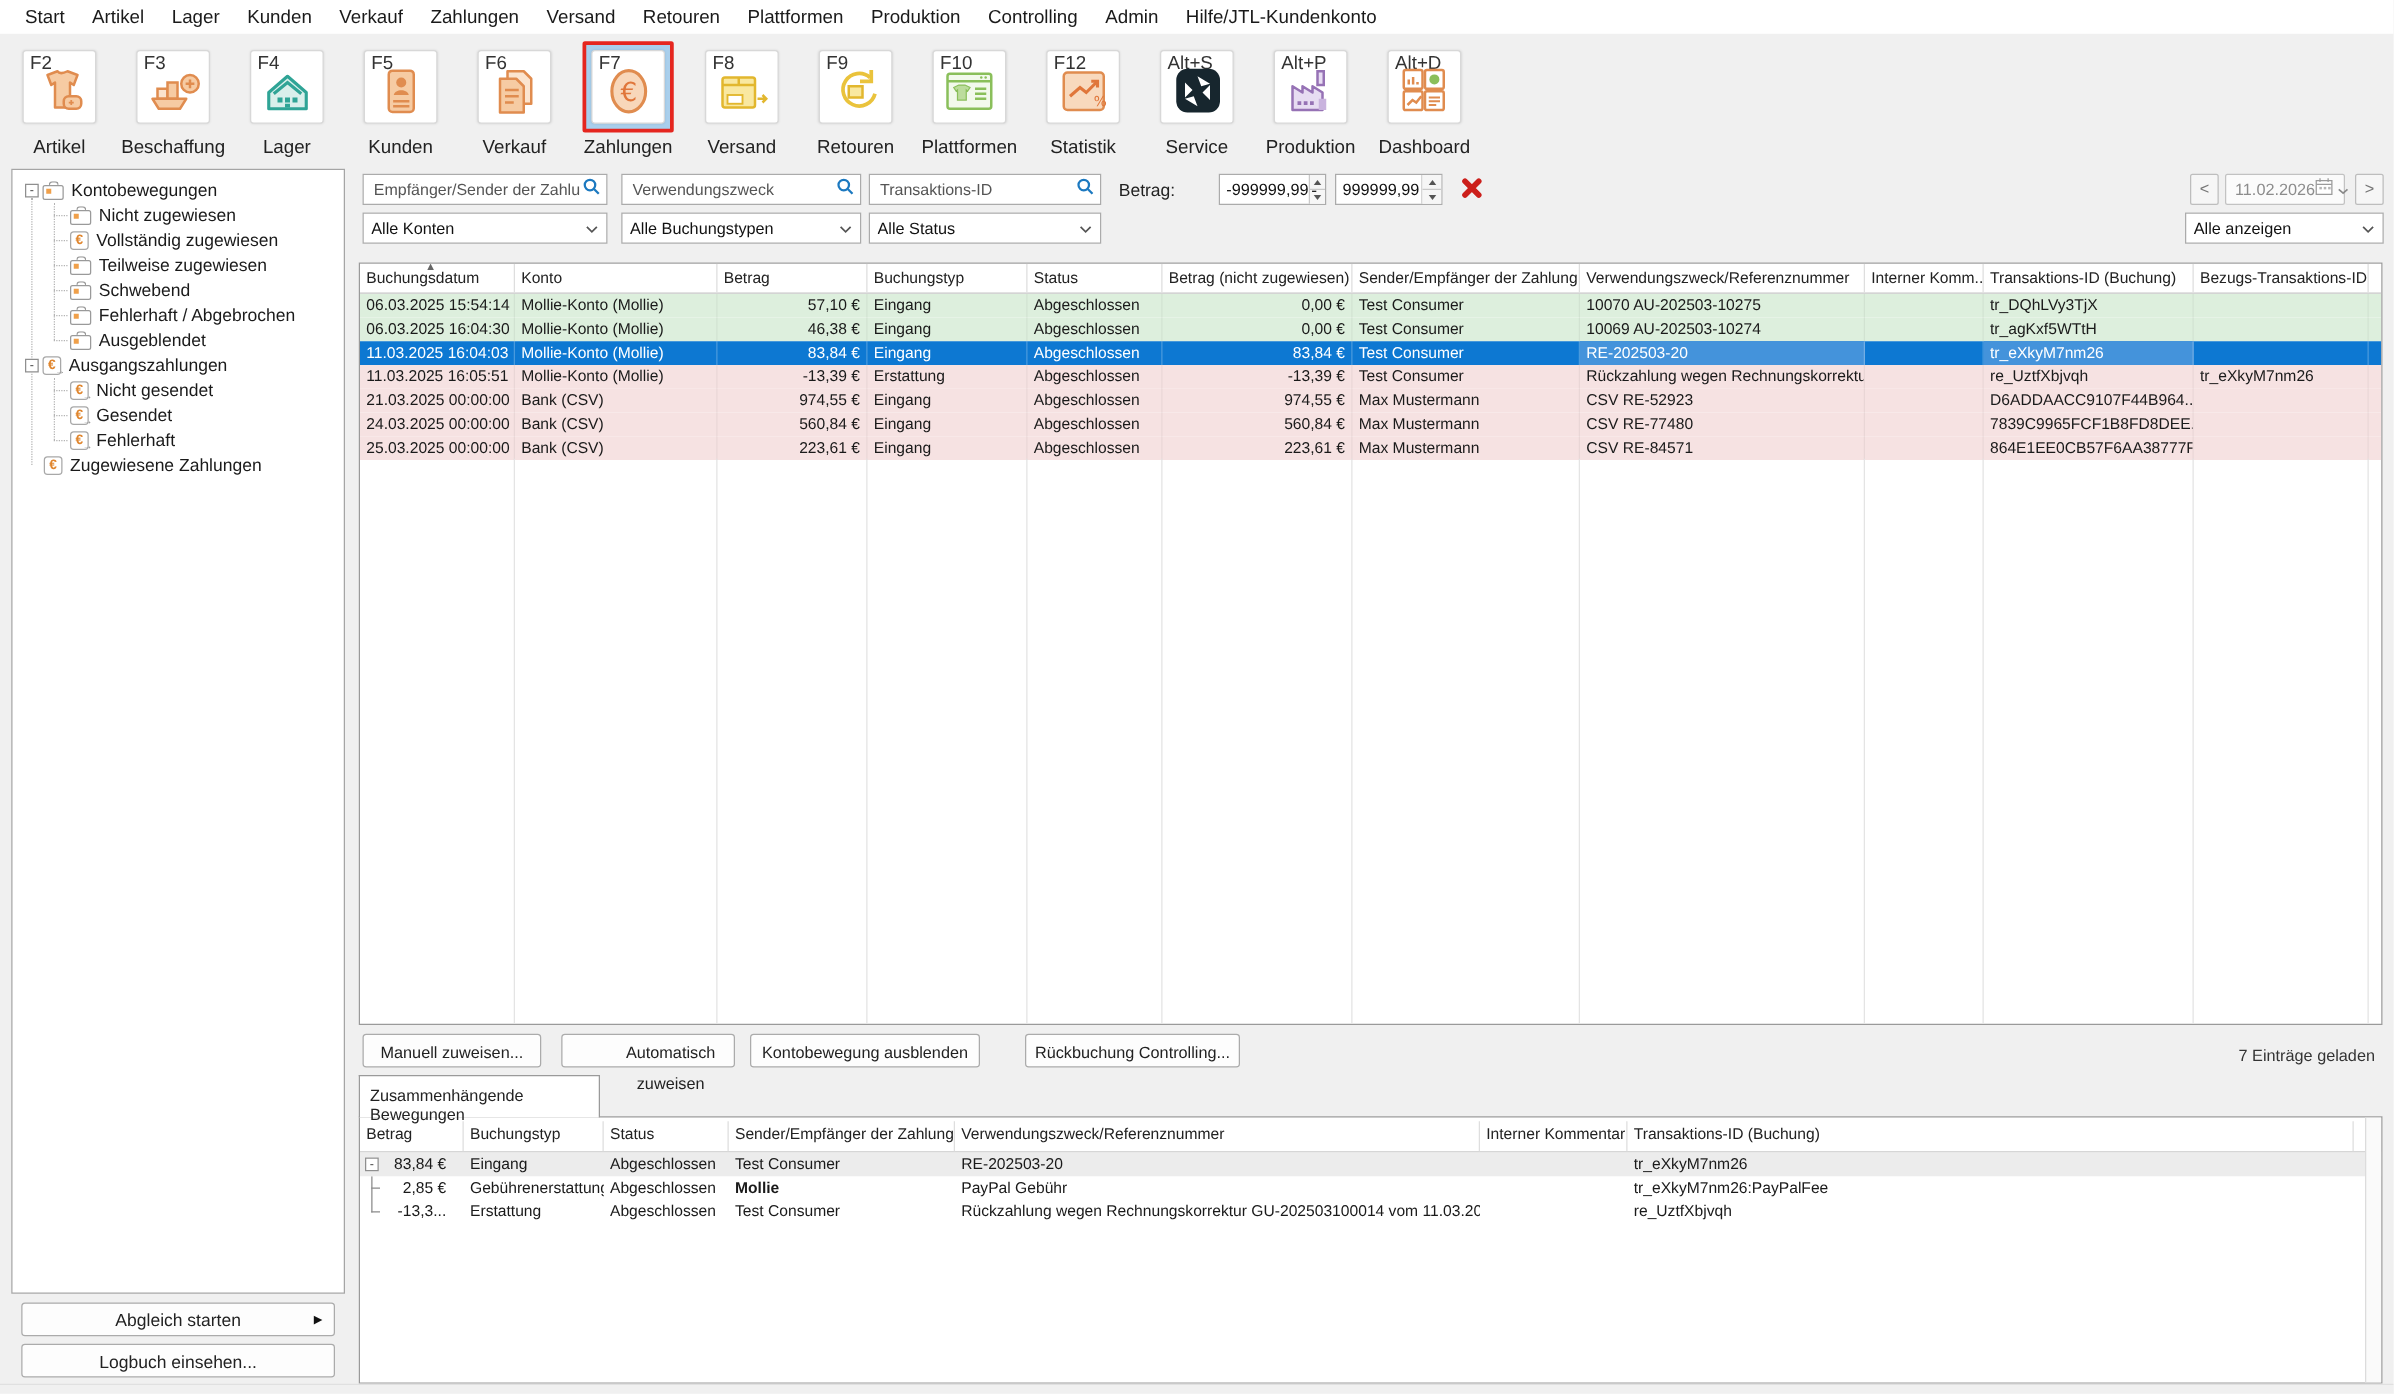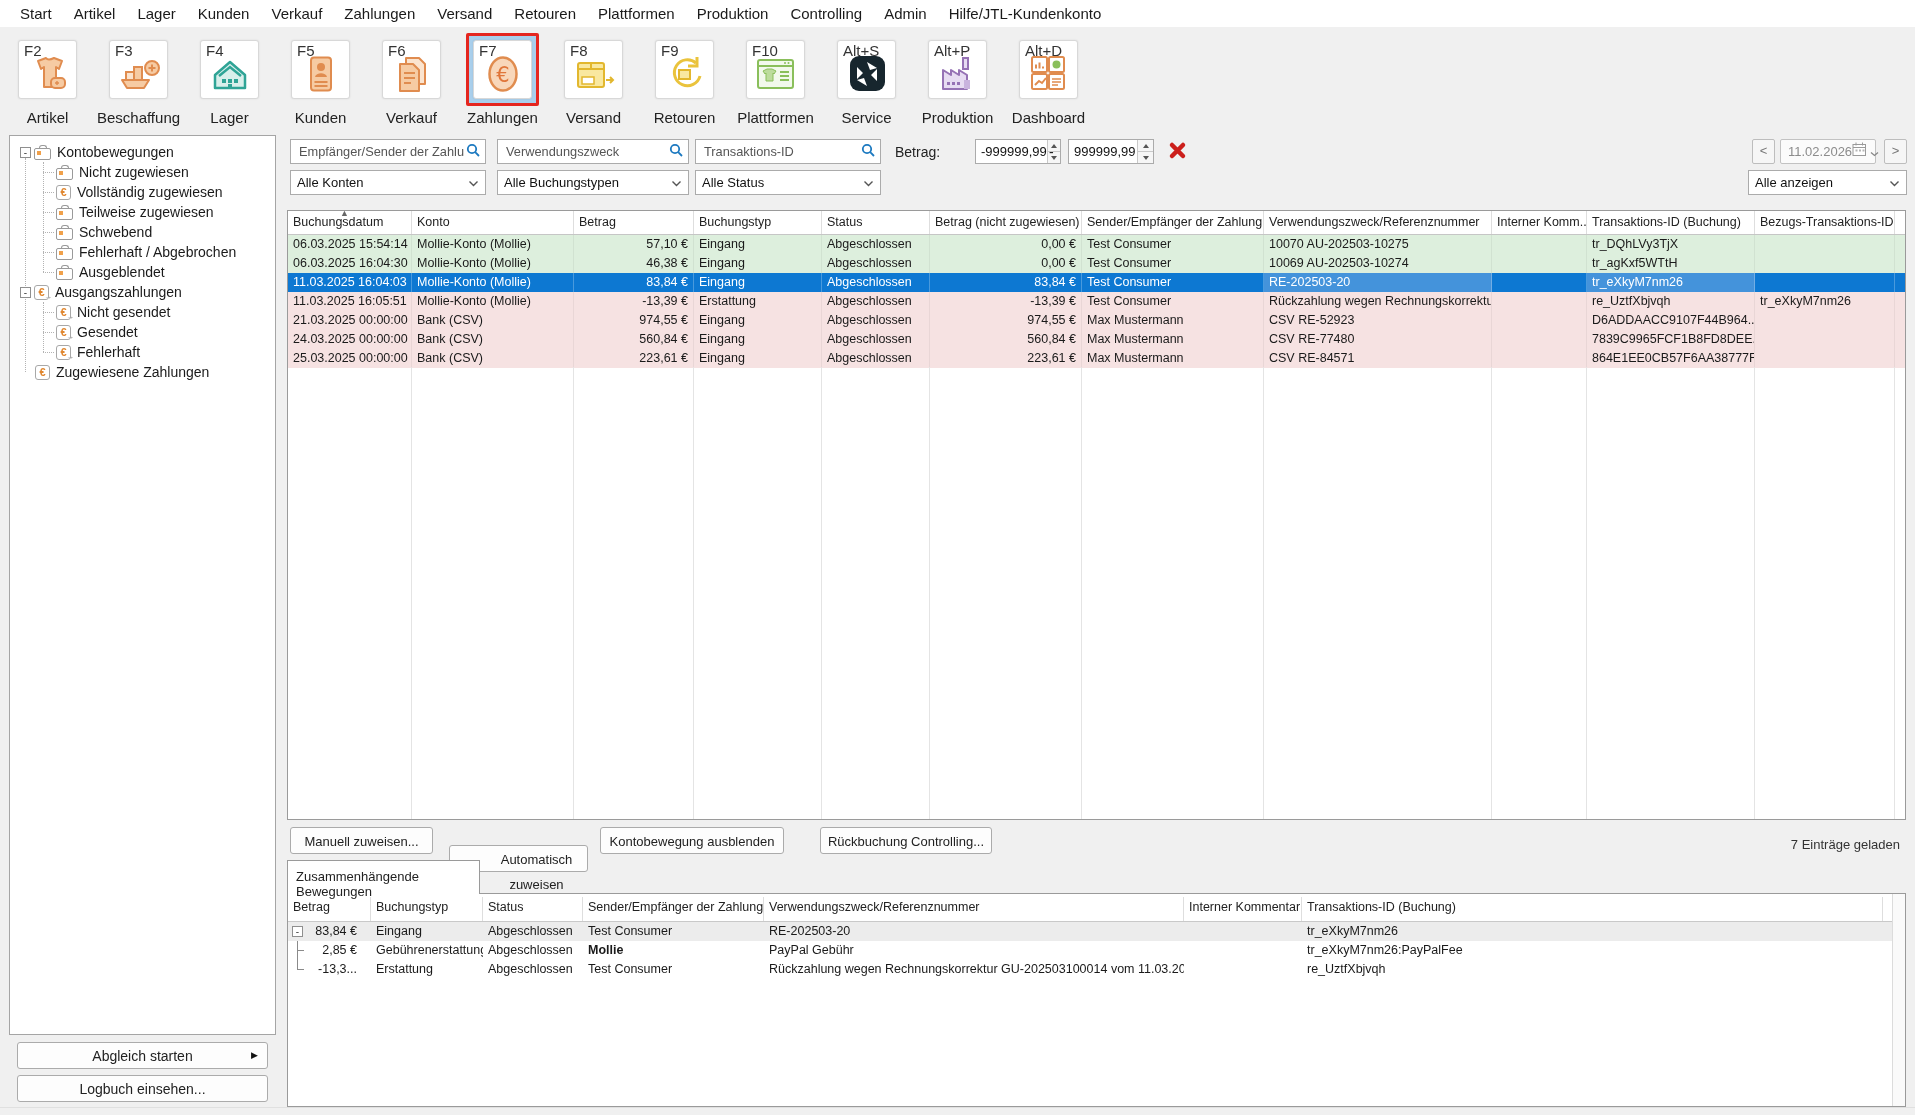--- a/index.html
+++ b/index.html
@@ -259,20 +259,34 @@
                 <path d="M9 16l4-2h5l4 2-2 3-1-1v8h-7v-8l-1 1z" fill="#bcdc9c" stroke="#8abf5b"></path>
                 <path d="M26 17h9M26 21h9M26 25h9" stroke="#8abf5b" stroke-width="2"></path>
               </svg></span>
           </div>
         </div>
         <div class="tb-label">Plattformen</div>
       </div>
       <div class="tb-cell">
         <div class="tb-pad">
           <div class="tb-box">
+            <span class="tb-short">F12</span>
+            <span class="tb-ico"><svg width="42" height="38" viewBox="0 0 42 38">
+                <rect x="5" y="4" width="32" height="30" rx="3" fill="#f8d9bd" stroke="#e08c4f" stroke-width="2"></rect>
+                <path d="M10 23l8-7 5 4 9-9" fill="none" stroke="#e0763a" stroke-width="2.5"></path>
+                <path d="M27 11h5v5" fill="none" stroke="#e0763a" stroke-width="2.5"></path>
+                <text x="29" y="31" font-size="11" fill="#e0763a" font-family="DejaVu Sans">%</text>
+              </svg></span>
+          </div>
+        </div>
+        <div class="tb-label">Statistik</div>
+      </div>
+      <div class="tb-cell">
+        <div class="tb-pad">
+          <div class="tb-box">
             <span class="tb-short">Alt+S</span>
             <span class="tb-ico"><svg width="42" height="38" viewBox="0 0 42 38">
                 <rect x="4" y="1" width="35" height="35" rx="9" fill="#17262e"></rect>
                 <path d="M21 7l10 6-7 2zM31 14v12l-6-6zM21 31l-10-6 7-2zM11 24V12l6 6z" fill="#fff"></path>
               </svg></span>
           </div>
         </div>
         <div class="tb-label">Service</div>
       </div>
       <div class="tb-cell">
@@ -577,21 +591,21 @@
         <div class="gline" style="left: 793px;"></div>
         <div class="gline" style="left: 975px;"></div>
         <div class="gline" style="left: 1203px;"></div>
         <div class="gline" style="left: 1298px;"></div>
         <div class="gline" style="left: 1466px;"></div>
         <div class="gline" style="left: 1606px;"></div>
       </div>
   </div>
 
   <button class="act-btn" style="left:290px;top:827px;width:143px;">Manuell zuweisen...</button>
-  <button class="act-btn" style="left:449px;top:845px;width:139px;padding-left:42px;">Automatisch zuweisen</button>
+  <button class="act-btn" style="left:449px;top:827px;width:139px;padding-left:42px;">Automatisch zuweisen</button>
   <button class="act-btn" style="left:600px;top:827px;width:184px;">Kontobewegung ausblenden</button>
   <button class="act-btn" style="left:820px;top:827px;width:172px;">Rückbuchung Controlling...</button>
   <div class="entries">7 Einträge geladen</div>
 
   <div class="tab">Zusammenhängende Bewegungen</div>
   <div class="bottompanel">
     <div class="bt-head" id="bt-head">
         <div class="hcell" style="width: 83px;">Betrag</div>
         <div class="hcell" style="width: 112px;">Buchungstyp</div>
         <div class="hcell" style="width: 100px;">Status</div>

